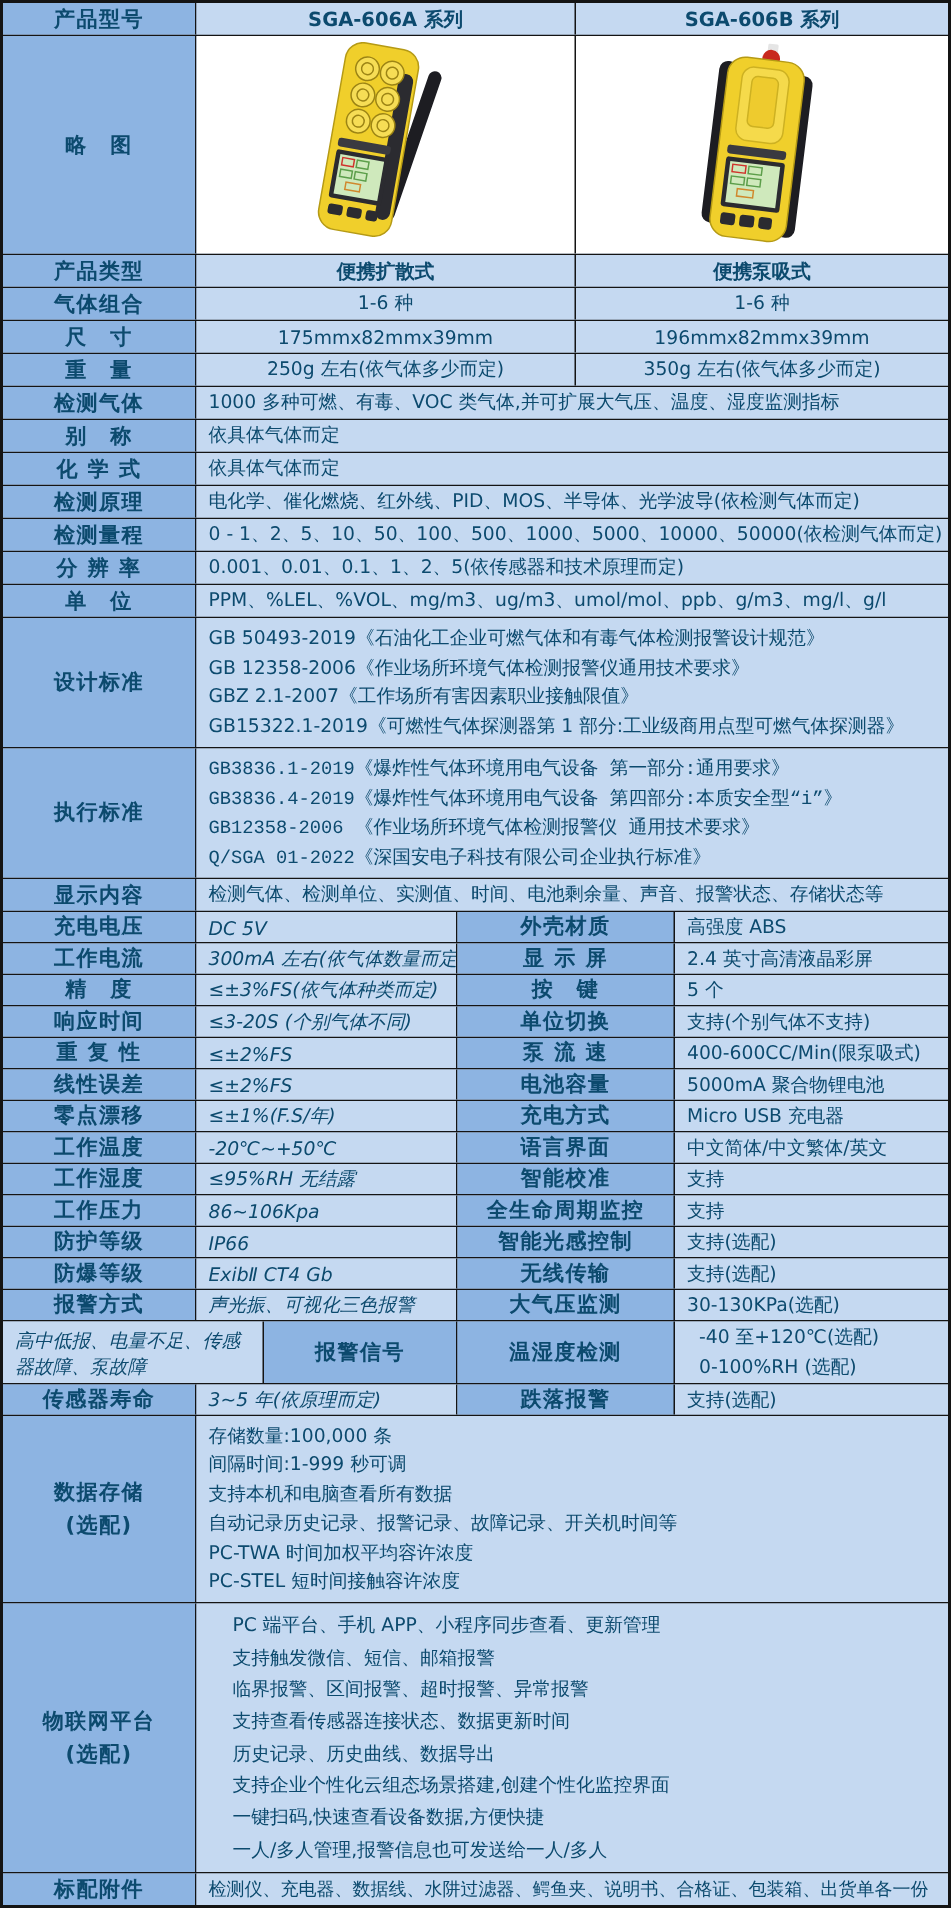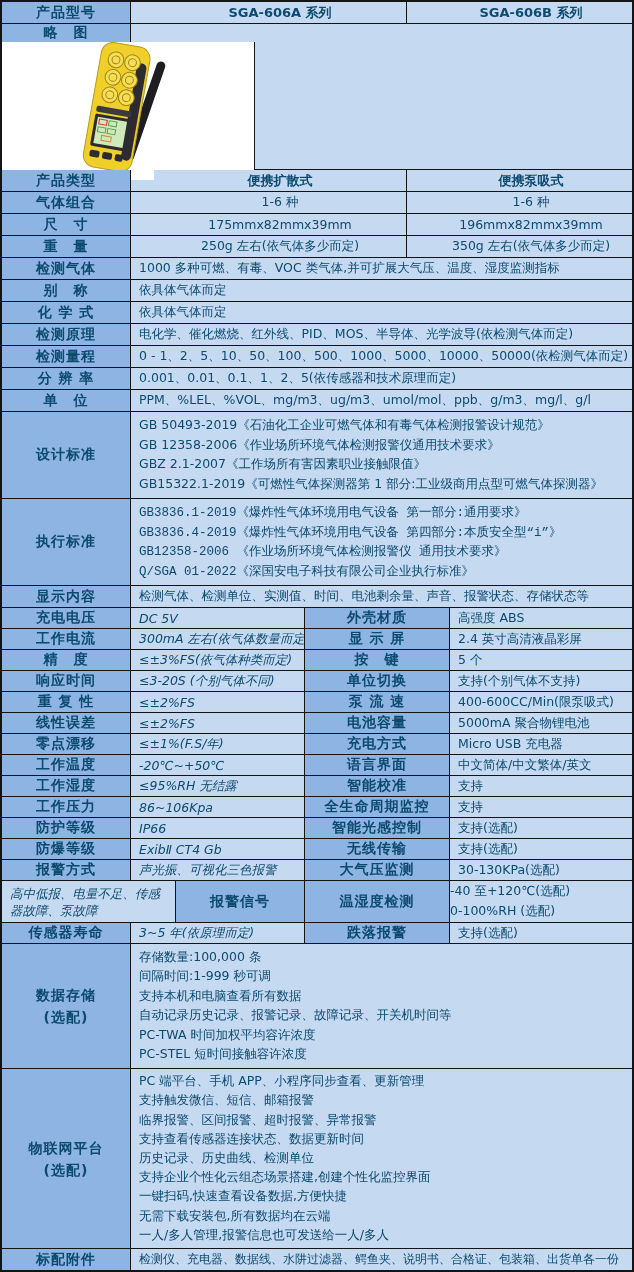--- a/index.html
+++ b/index.html
@@ -11,38 +11,38 @@
     font-family:"DejaVu Sans","Liberation Sans",sans-serif;
     background:#c5d9f1;color:#0c4a6e;overflow:hidden;
   }
   .r{display:flex;flex:none;border-bottom:1px solid #141414;box-sizing:border-box;}
   .r.last{border-bottom:none;}
   .c{display:flex;align-items:center;border-right:1px solid #141414;box-sizing:border-box;overflow:hidden;}
   .c.end{border-right:none;}
   .lab{background:#8db4e2;font-weight:bold;font-size:14px;justify-content:center;letter-spacing:1px;text-align:center;}
   .val{background:#c5d9f1;font-size:12.5px;white-space:nowrap;}
   .wrap{white-space:normal;line-height:17px;}
-  .cen{justify-content:center;margin-left:23px;}
+  .cen{justify-content:center;}
   .pl{padding-left:8px;padding-right:4px;}
   .bold{font-weight:bold;font-size:13px;}
   .sm{font-size:12px;}
   .w0{width:129px;flex:none;}
   .wA{width:253px;flex:none;}
   .wB{flex:1;}
   .q1{width:174px;flex:none;font-style:italic;}
   .q2{width:145px;flex:none;}
   .q3{flex:1;}
   .h22{height:22px;} .h21{height:21px;} .h42{height:42px;}
-  .h146{height:146px;flex-direction:column;} .h87{height:87px;} .h125{height:125px;} .h180{height:180px;}
+  .h146{height:146px;} .h87{height:87px;} .h125{height:125px;} .h180{height:180px;}
   .imgcell{background:#ffffff;justify-content:center;align-items:center;}
   .multi{display:flex;flex-direction:column;justify-content:space-evenly;align-items:stretch;padding:2px 0;text-align:right;}
   .multi .ln{display:flex;align-items:center;padding-left:8px;font-size:12.5px;white-space:nowrap;}
   .lab2{flex-direction:column;justify-content:center;line-height:22px;}
   .vcol{display:flex;flex-direction:column;justify-content:space-evenly;align-items:stretch;}
-  .vcol .ln{display:flex;align-items:center;padding-left:0;font-size:12.5px;white-space:nowrap;}
+  .vcol .ln{display:flex;align-items:center;padding-left:16px;font-size:12.5px;white-space:nowrap;}
 </style>
 </head>
 <body>
 
 <div class="tbl">
 
   <div class="r h22">
     <div class="c lab w0">产品型号</div>
     <div class="c val wA cen bold">SGA-606A 系列</div>
     <div class="c val wB cen bold end">SGA-606B 系列</div>
@@ -292,29 +292,28 @@
       <div class="ln">PC-TWA 时间加权平均容许浓度</div>
       <div class="ln">PC-STEL 短时间接触容许浓度</div>
     </div>
   </div>
 
   <div class="r h180">
     <div class="c lab w0 lab2">
       <div>物联网平台</div>
       <div>(选配)</div>
     </div>
-    <div class="c wB end val multi" style="display:flex;">
+    <div class="c wB end val multi" style="display:flex;padding-left:16px;">
       <div class="ln">PC 端平台、手机 APP、小程序同步查看、更新管理</div>
       <div class="ln">支持触发微信、短信、邮箱报警</div>
       <div class="ln">临界报警、区间报警、超时报警、异常报警</div>
       <div class="ln">支持查看传感器连接状态、数据更新时间</div>
-      <div class="ln">历史记录、历史曲线、检测单位</div>
+      <div class="ln">历史记录、历史曲线、数据导出</div>
       <div class="ln">支持企业个性化云组态场景搭建,创建个性化监控界面</div>
       <div class="ln">一键扫码,快速查看设备数据,方便快捷</div>
-      <div class="ln">无需下载安装包,所有数据均在云端</div>
       <div class="ln">一人/多人管理,报警信息也可发送给一人/多人</div>
     </div>
   </div>
 
   <div class="r h21 last">
     <div class="c lab w0">标配附件</div>
     <div class="c val wB pl sm end">检测仪、充电器、数据线、水阱过滤器、鳄鱼夹、说明书、合格证、包装箱、出货单各一份</div>
   </div>
 
 </div>

